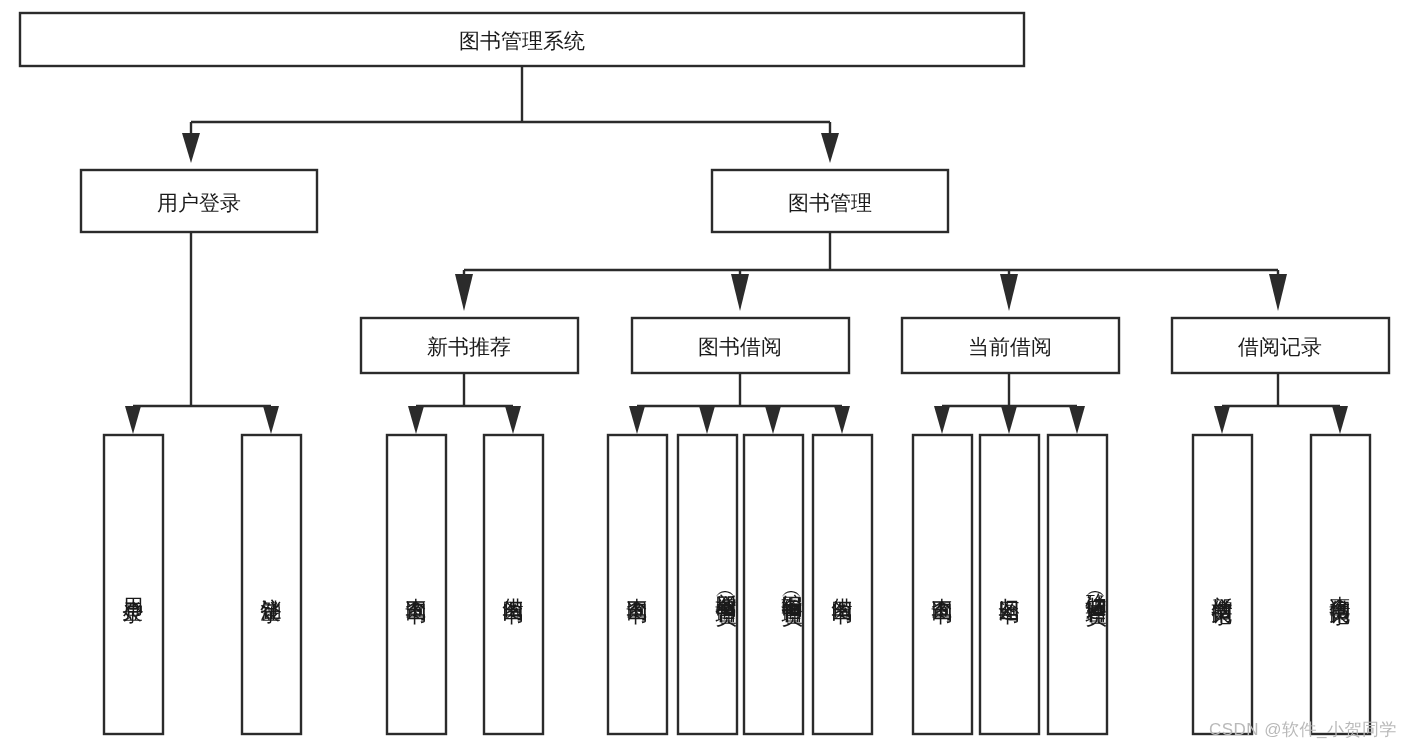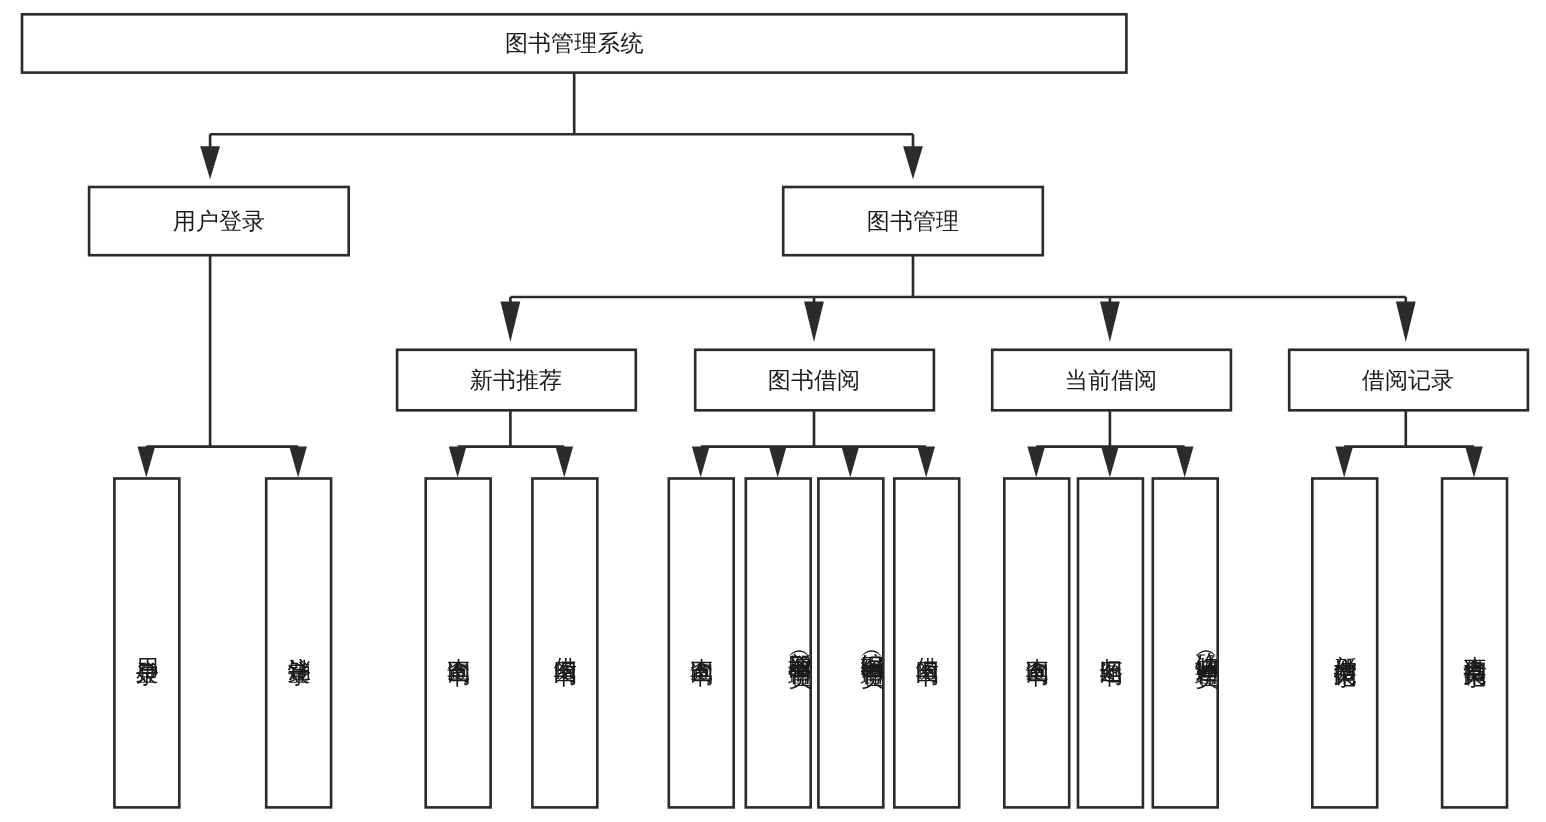--- a/index.html
+++ b/index.html
@@ -187,14 +187,15 @@
   <div class="node-label-v" style="left:608px; top:435px; width:59px; height:299px;">查询图书</div>
   <div class="node-label-v" style="left:678px; top:435px; width:59px; height:299px; align-items:flex-start;">新增图书（管理员）</div>
   <div class="node-label-v" style="left:744px; top:435px; width:59px; height:299px; align-items:flex-start;">编辑图书（管理员）</div>
   <div class="node-label-v" style="left:813px; top:435px; width:59px; height:299px;">借阅图书</div>
   <div class="node-label-v" style="left:913px; top:435px; width:59px; height:299px;">查询图书</div>
   <div class="node-label-v" style="left:980px; top:435px; width:59px; height:299px;">归还图书</div>
   <div class="node-label-v" style="left:1048px; top:435px; width:59px; height:299px; align-items:flex-start;">确认归还（管理员）</div>
   <div class="node-label-v" style="left:1193px; top:435px; width:59px; height:299px;">新增借阅记录</div>
   <div class="node-label-v" style="left:1311px; top:435px; width:59px; height:299px;">查询借阅记录</div>
 
+  <div class="watermark">CSDN @软件_小贺同学</div>
 
 </div>
 
 </body></html>

